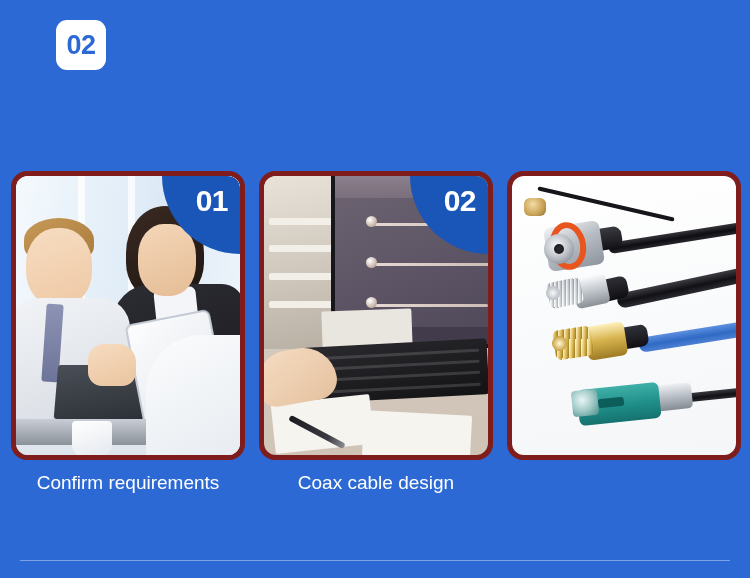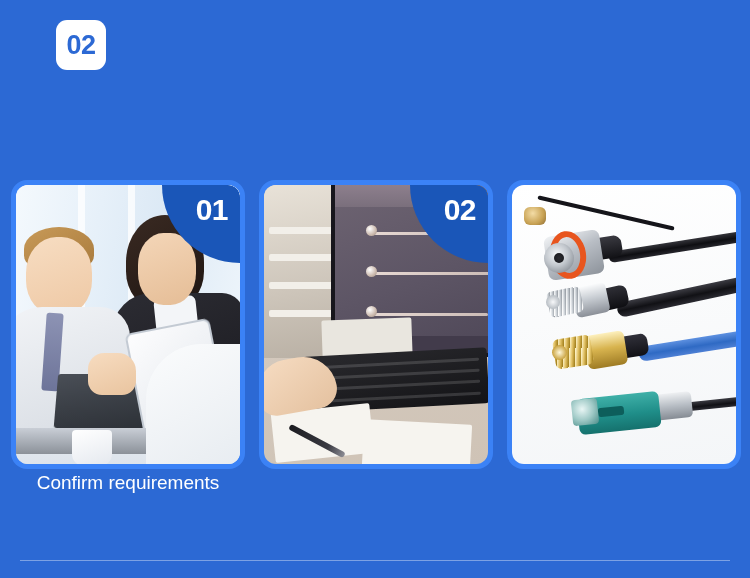--- a/index.html
+++ b/index.html
@@ -46,23 +46,23 @@
     font-size:23px;
     font-weight:400;
     line-height:29px;
   }
 
   
   .cards { position:absolute; left:0; top:168px; width:750px; height:292px; }
 
   .card {
     position:absolute;
-    top:12px;
+    top:3px;
     width:234px; height:289px;
-    background:#3b82f6;
+    background:#7f1d1d;
     border-radius:16px;
     padding:5px;
     overflow:hidden;
   }
   .card.c1 { left:11px; }
   .card.c2 { left:259px; }
   .card.c3 { left:507px; }
 
   .photo {
     position:relative;
@@ -535,15 +535,16 @@
       <div class="fak-body"></div>
       <div class="fak-notch"></div>
       <div class="fak-face"></div>
 
     </div>
   </div>
 </div>
 
 <div class="captions">
   <div class="caption k1">Confirm requirements</div>
+  <div class="caption k2">Coax cable design</div>
 </div>
 
 <div class="bottom-rule"></div>
 
 </body></html>

